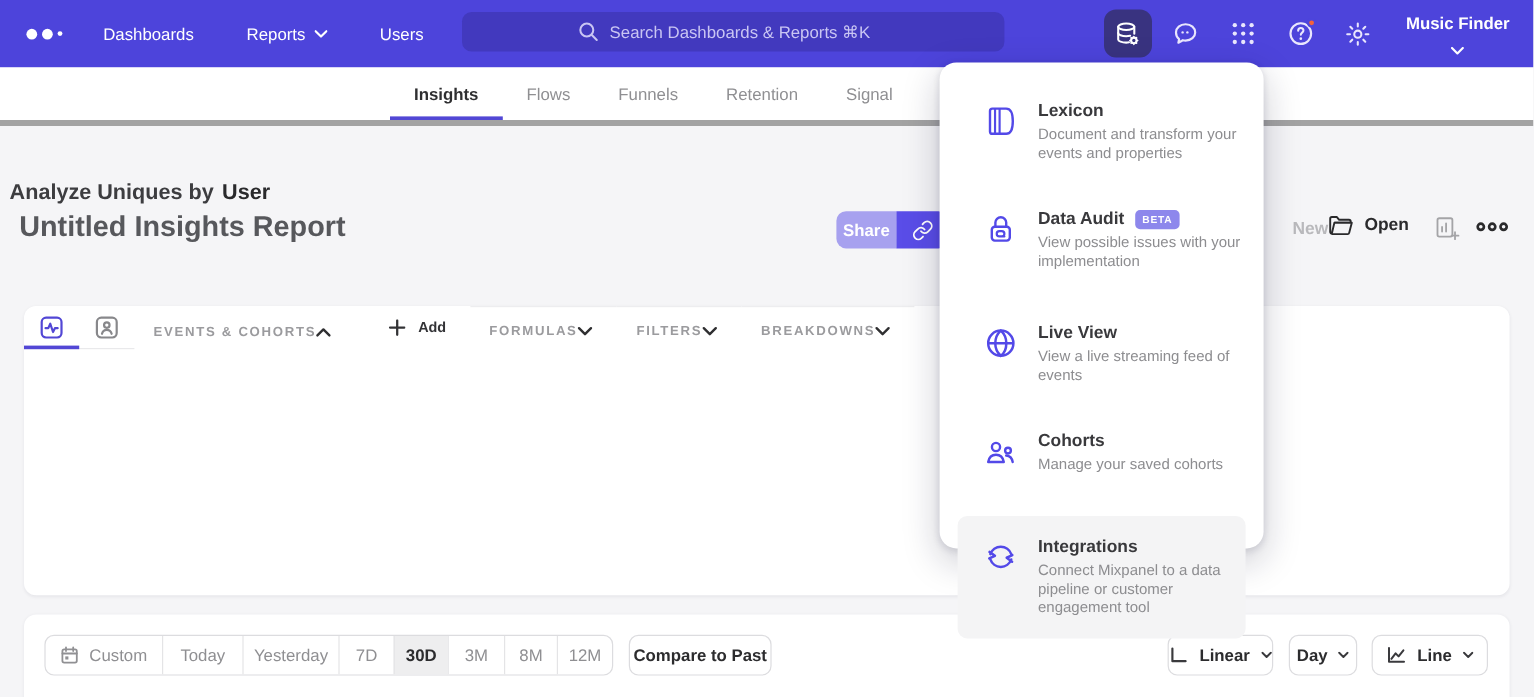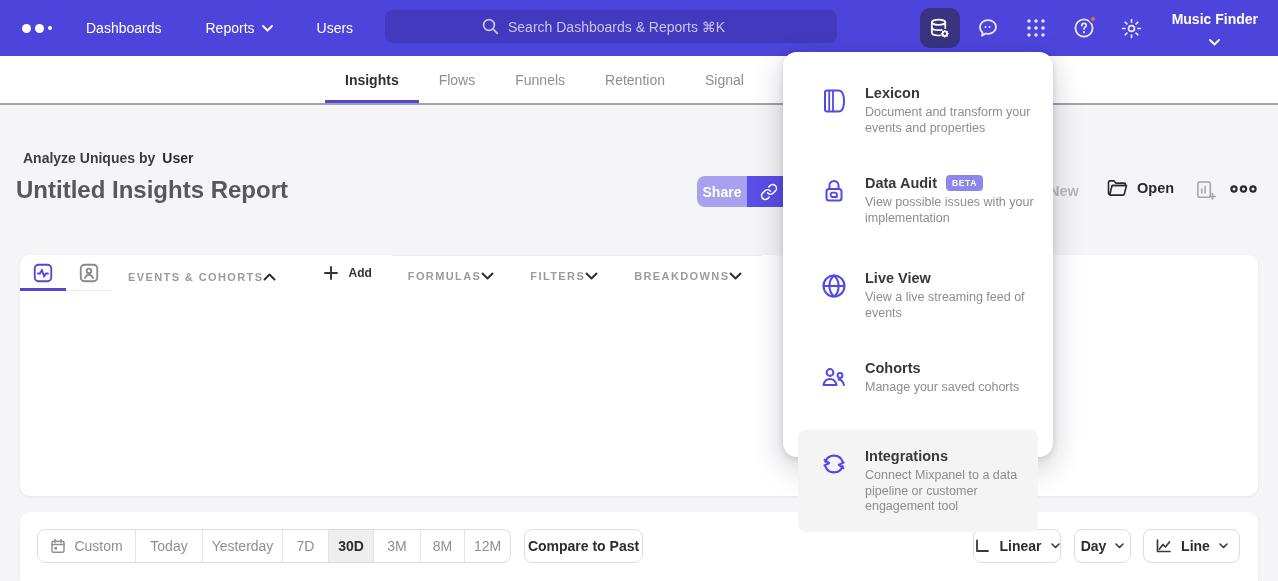--- a/index.html
+++ b/index.html
@@ -17,33 +17,33 @@
   .nav-search { position:absolute; left:385px; top:10px; width:452px; height:33px; background:#4239BE; border-radius:8px; display:flex; align-items:center; justify-content:center; gap:9px; }
   .nav-search input { background:transparent; border:none; outline:none; width:232px; font-size:14px; color:#fff; font-family:"Liberation Sans",sans-serif; }
   .nav-search input::placeholder { color:#C9C5F3; opacity:1; }
   .nav-right { position:absolute; right:0; top:0; height:56px; display:flex; align-items:center; }
   .nav-icon-btn { width:40px; height:40px; display:flex; align-items:center; justify-content:center; border-radius:10px; margin-right:8px; cursor:pointer; position:relative; }
   .nav-icon-btn.active { background:#393380; }
   .proj { display:flex; align-items:center; gap:12px; color:#fff; font-size:14px; font-weight:600; margin:0 20px 0 12px; cursor:pointer;flex-direction:column; }
   .help-dot { position:absolute; top:7px; right:7px; width:8px; height:8px; border-radius:50%; background:#F4623A; border:2px solid #4D44DB; }
 
   
-  .tabbar { position:absolute; left:0; top:56px; width:1278px; height:49px; background:#fff; border-bottom:2px solid #a3a3a3; display:flex; align-items:stretch; padding-left:325px; z-index:10; }
+  .tabbar { position:absolute; left:0; top:56px; width:1278px; height:49px; background:#fff; border-bottom:5px solid #a3a3a3; display:flex; align-items:stretch; padding-left:325px; z-index:10; }
   .rtab { position:relative; display:flex; align-items:center; justify-content:center; padding:0 20px; font-size:14px; color:#8F8F92; cursor:pointer; }
   .rtab.active { color:#2F2F31; font-weight:600; }
   .rtab.active::after { content:""; position:absolute; left:0; right:0; bottom:0; height:3px; background:#5247D5; }
 
   
-  .subtitle { position:absolute; left:23px; top:150px; font-size:14px; color:#3D3D40; font-weight:600; }
+  .subtitle { position:absolute; left:8px; top:150px; font-size:18px; color:#3D3D40; font-weight:600; }
   .subtitle b { color:#2A2A2C; font-weight:700; margin-left:7px; }
   .page-title { position:absolute; left:16px; top:176px; font-size:24px; font-weight:600; color:#57585C; }
   .share-group { position:absolute; left:697px; top:176px; display:flex; z-index:5; }
   .share-btn { width:50px; height:31px; background:#A7A1EF; color:#fff; font-size:14px; font-weight:600; border:none; border-radius:8px 0 0 8px; cursor:pointer; font-family:"Liberation Sans",sans-serif; }
   .link-btn { width:43px; height:31px; background:#5A4DE8; border:none; border-radius:0 8px 8px 0; display:flex; align-items:center; justify-content:center; cursor:pointer; }
-  .new-label { position:absolute; left:1049px; top:183px; font-size:14.5px; font-weight:600; color:#B9B9BC; z-index:5; }
+  .new-label { position:absolute; left:1077px; top:183px; font-size:14.5px; font-weight:600; color:#B9B9BC; z-index:5; }
   .open-group { position:absolute; left:1107px; top:179px; display:flex; align-items:center; gap:9px; cursor:pointer; z-index:5; }
   .open-label { font-size:14.5px; font-weight:600; color:#2A2A2C; }
   .dash-add { position:absolute; left:1196px; top:180px; cursor:pointer; z-index:5; }
   .more-btn { position:absolute; left:1230px; top:184px; cursor:pointer; z-index:5; display:flex; gap:2px; }
 
   
   .qcard { position:absolute; left:20px; top:255px; width:1238px; height:241px; background:#fff; border-radius:10px; box-shadow:0 1px 3px rgba(30,30,60,.07); z-index:5; display:flex; }
   .qtabs { height:36px; display:flex; border-bottom:1px solid #E9E9EB; }
   .qtab { width:46px; display:flex; align-items:center; justify-content:center; position:relative; cursor:pointer; }
   .qtab.active::after { content:""; position:absolute; left:0; right:0; bottom:-1px; height:3px; background:#5247D5; }

